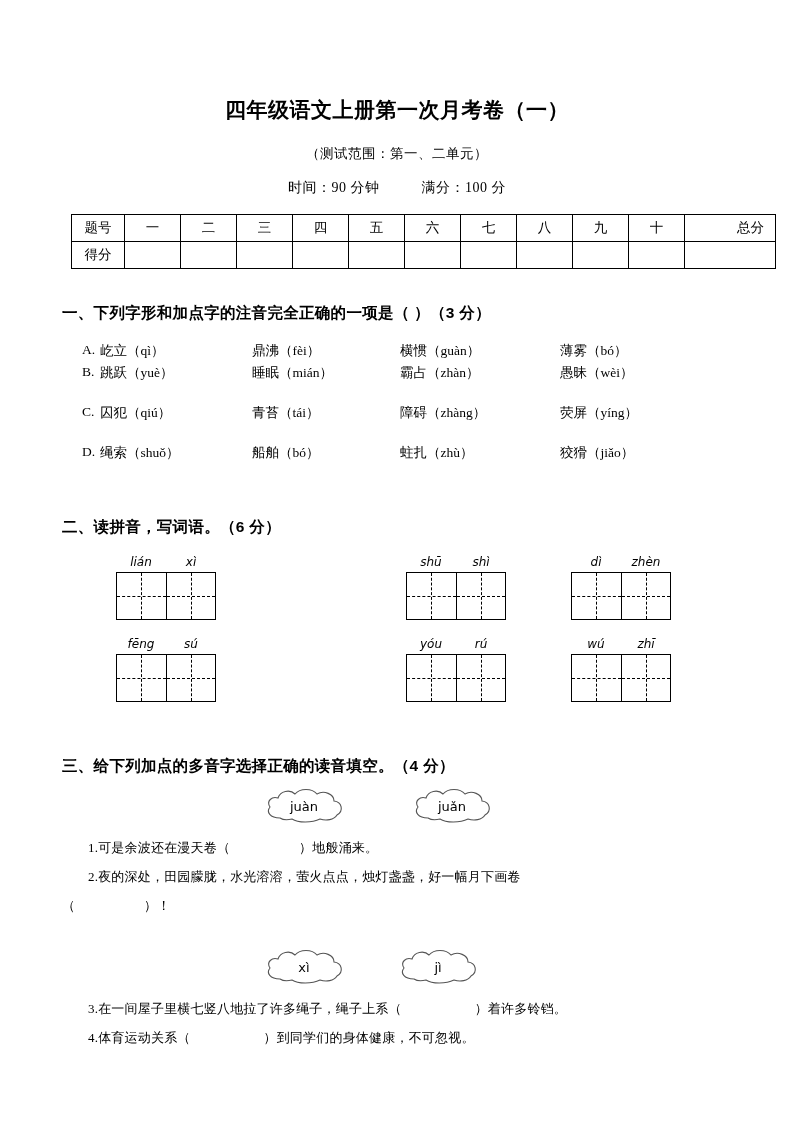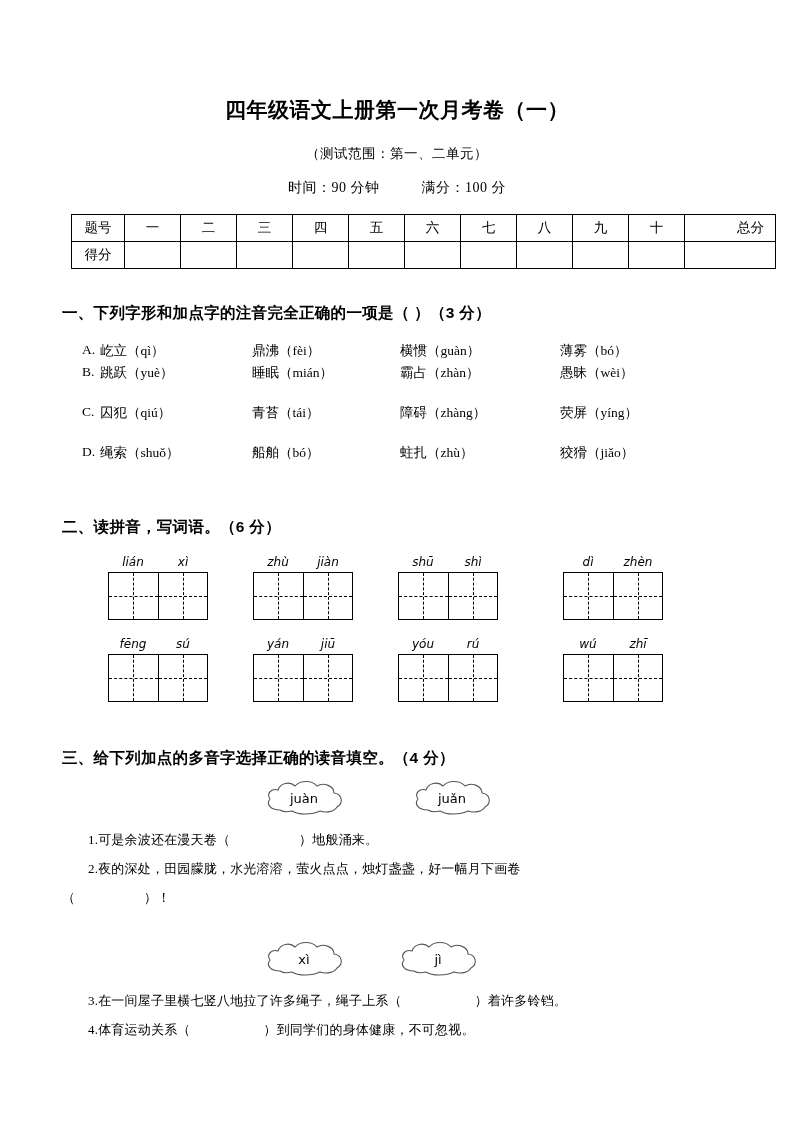--- a/index.html
+++ b/index.html
@@ -97,21 +97,21 @@
   .opt-item {
     position: absolute;
     white-space: nowrap;
   }
   .col0 { left: 100px; }
   .col1 { left: 252px; }
   .col2 { left: 400px; }
   .col3 { left: 560px; }
 
   
-  .grid-block { position: relative; margin: 0; }
+  .grid-block { position: relative; margin: 8px; }
   .grid-row {
     position: relative;
     height: 80px;
   }
   .grid-unit {
     position: absolute;
     width: 100px;
   }
   .grid-unit .pinyin {
     font-size: 12px;
@@ -284,30 +284,20 @@
       <div class="grid-unit gu0">
         <div class="pinyin">
           <span>lián</span>
           <span>xì</span>
         </div>
         <div class="tianzige">
             <div class="cell"></div>
             <div class="cell"></div>
           </div>
       </div>
-      <div class="grid-unit gu1">
-        <div class="pinyin">
-          <span>zhù</span>
-          <span>jiàn</span>
-        </div>
-        <div class="tianzige">
-            <div class="cell"></div>
-            <div class="cell"></div>
-          </div>
-      </div>
       <div class="grid-unit gu3">
         <div class="pinyin">
           <span>dì</span>
           <span>zhèn</span>
         </div>
         <div class="tianzige">
             <div class="cell"></div>
             <div class="cell"></div>
           </div>
       </div>
@@ -321,30 +311,20 @@
             <div class="cell"></div>
           </div>
       </div>
     </div>
 
     <div class="grid-row" style="margin-top:2px">
       <div class="grid-unit gu0">
         <div class="pinyin">
           <span>fēng</span>
           <span>sú</span>
-        </div>
-        <div class="tianzige">
-            <div class="cell"></div>
-            <div class="cell"></div>
-          </div>
-      </div>
-      <div class="grid-unit gu1">
-        <div class="pinyin">
-          <span>yán</span>
-          <span>jiū</span>
         </div>
         <div class="tianzige">
             <div class="cell"></div>
             <div class="cell"></div>
           </div>
       </div>
       <div class="grid-unit gu2">
         <div class="pinyin">
           <span>yóu</span>
           <span>rú</span>

